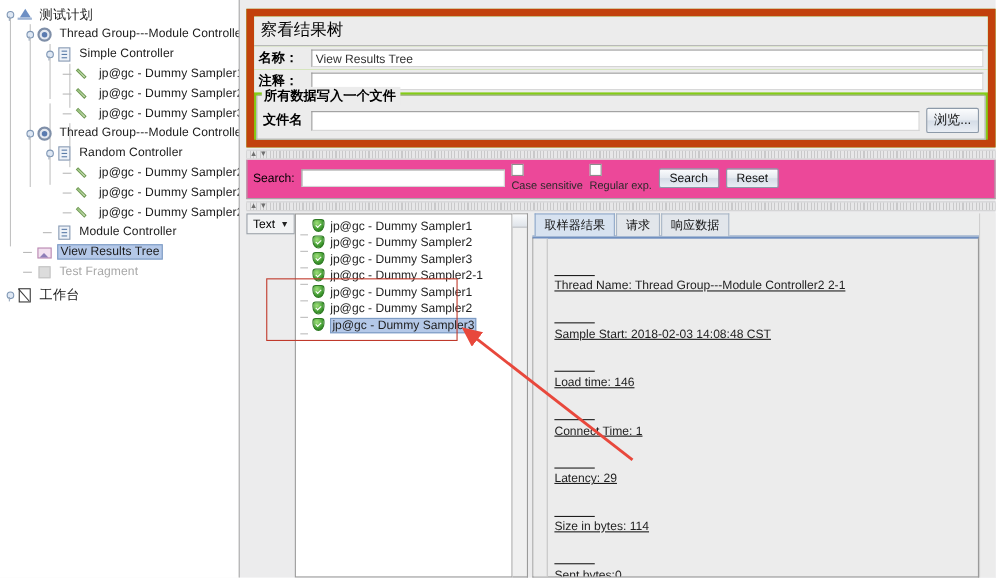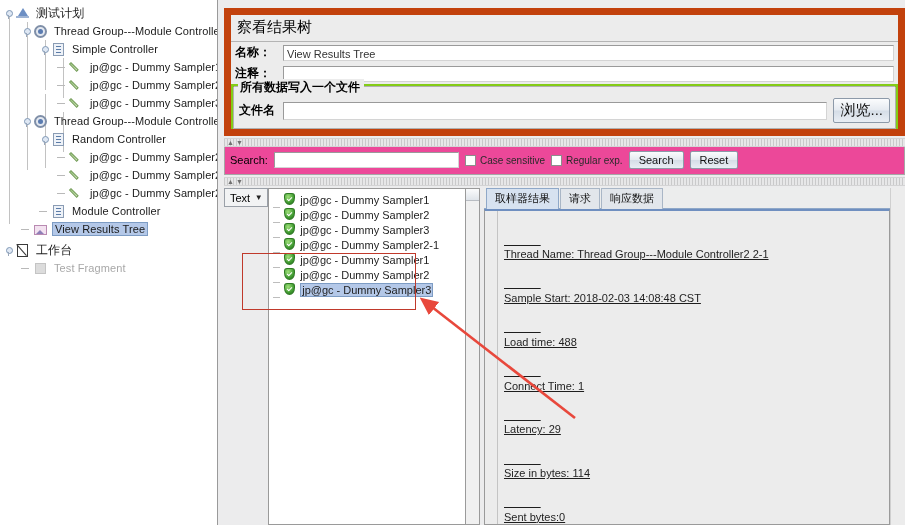--- a/index.html
+++ b/index.html
@@ -279,21 +279,21 @@
   .btn {
     background: linear-gradient(180deg,#fbfcfd 0%,#e5eaf0 48%,#d5dde7 52%,#e9eef4 100%);
     border: 1px solid #8d9aa9;
     border-radius: 2px;
     font-size: 11px;
     padding: 2px 9px;
     cursor: default;
     color: #111;
     white-space: nowrap;
   }
-  .btn.small { font-size: 15px; padding: 2px 6px; min-width: 48px; }
+  .btn.small { font-size: 12px; padding: 2px 6px; min-width: 48px; }
 
   
   .split {
     height: 7px;
     background: #e7e7e8;
     background-image: repeating-linear-gradient(90deg,#c9c9ca 0 1px,transparent 1px 3px);
     border-top: 1px solid #d3d3d4;
     border-bottom: 1px solid #d3d3d4;
     position: relative;
     margin: 2px 0 0 0;
@@ -313,21 +313,21 @@
     border-top: none;
   }
   .search-bar .slabel { font-size: 11px; }
   .search-input {
     width: 185px; height: 16px;
     background: #fff;
     border: 1px solid #9a9a9a;
     border-right-color: #d4d4d4; border-bottom-color: #d4d4d4;
     box-sizing: border-box;
   }
-  .cbox { display: flex; align-items: flex-start; gap: 4px; }
+  .cbox { display: flex; align-items: flex-start; gap: 4px; flex-direction: column; }
   .cbox .box {
     width: 11px; height: 11px;
     background: #fff;
     border: 1px solid #8d8d8d;
     box-sizing: border-box;
   }
   .cbox .ctext { font-size: 10px; color: #2a2a2a; }
 
   
   .work {
@@ -576,30 +576,30 @@
         <span class="ico ico-ctrl"></span>
         <span class="tlabel">Module Controller</span>
       </div>
 
       <div class="tnode" style="padding-left:21px;">
         <span class="elbow"></span>
         <span class="ico ico-view"></span>
         <span class="tlabel sel">View Results Tree</span>
       </div>
 
+      <div class="tnode" style="padding-left:21px;">
+        <span class="elbow"></span>
+        <span class="ico ico-frag"></span>
+        <span class="tlabel dim">Test Fragment</span>
+      </div>
+
       <div class="tnode" style="padding-left:3px; margin-top:3px;">
         <span class="handle knob"></span>
         <span class="ico ico-bench"></span>
         <span class="tlabel cjk">工作台</span>
-      </div>
-
-      <div class="tnode" style="padding-left:21px;">
-        <span class="elbow"></span>
-        <span class="ico ico-frag"></span>
-        <span class="tlabel dim">Test Fragment</span>
       </div>
 
     </div>
   </div>
 
   <div class="main-panel">
 
     <div class="card">
       <div class="panel-title">察看结果树</div>
 
@@ -704,21 +704,21 @@
         <div class="tabs">
           <div class="tab active">取样器结果</div>
           <div class="tab">请求</div>
           <div class="tab">响应数据</div>
         </div>
         <div class="detail-body">
           <div class="detail-scroll-l"></div>
           <div class="detail-text">
             <div class="line">Thread Name: Thread Group---Module Controller2 2-1</div>
             <div class="line">Sample Start: 2018-02-03 14:08:48 CST</div>
-            <div class="line">Load time: 488</div>
+            <div class="line">Load time: 146</div>
             <div class="line">Connect Time: 1</div>
             <div class="line">Latency: 29</div>
             <div class="line">Size in bytes: 114</div>
             <div class="line">Sent bytes:0</div>
             
             
             
             
             
             

